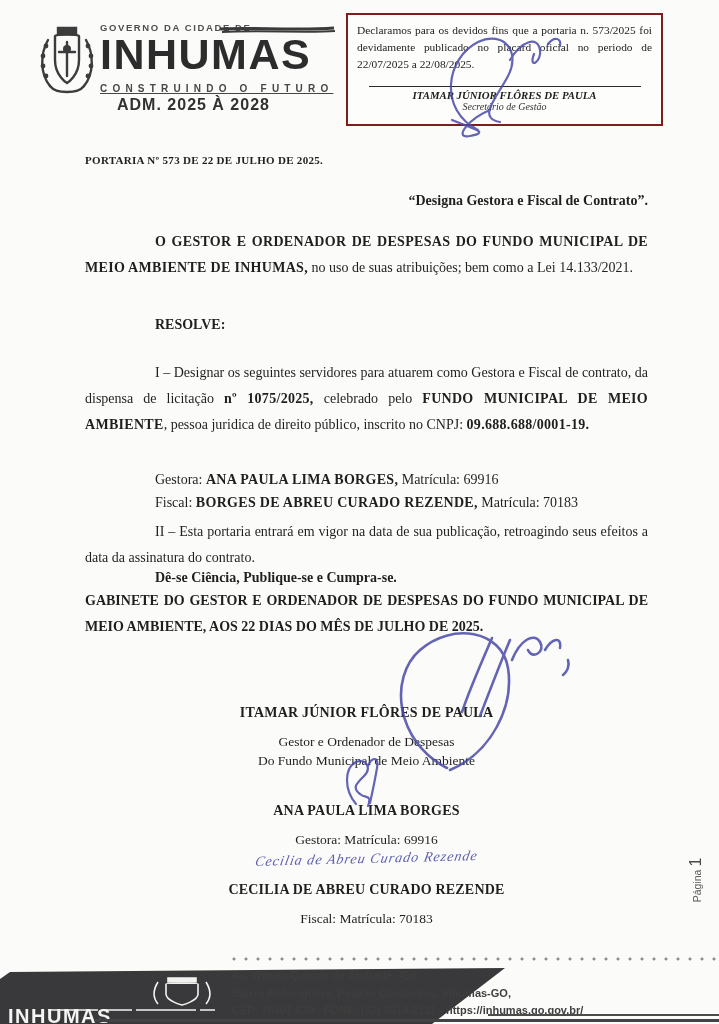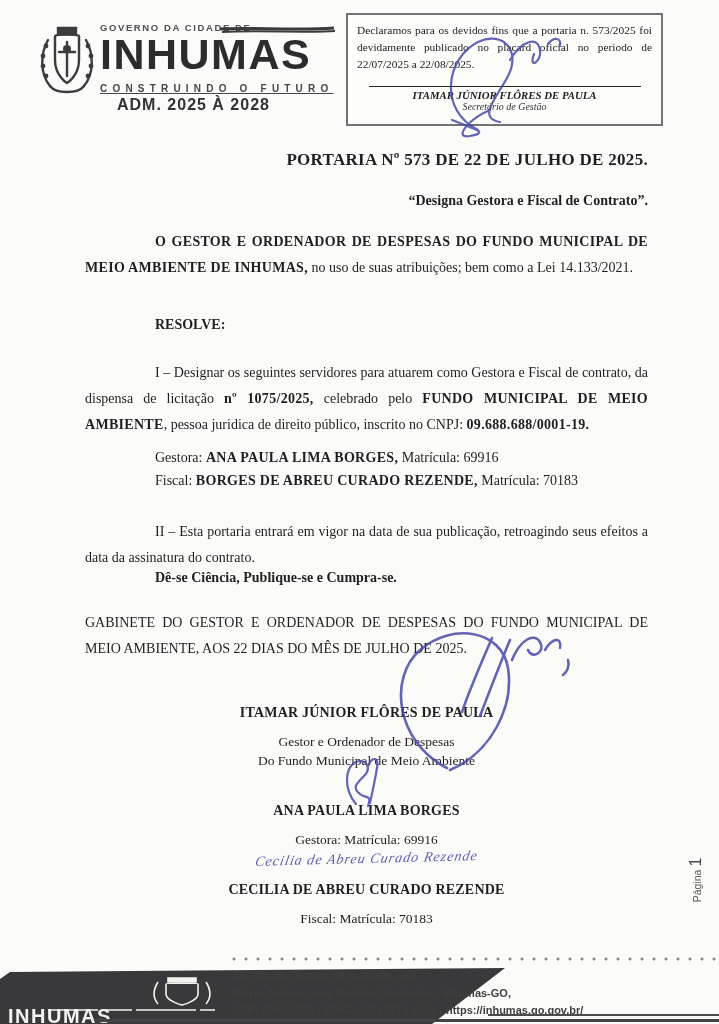--- a/index.html
+++ b/index.html
@@ -14,41 +14,41 @@
   
   .logo-crest{left:36px;top:22px;}
   .logo-text{left:100px;top:22px;width:240px;font-family:"Liberation Sans",sans-serif;}
   .logo-pretitle{font-size:9.5px;font-weight:bold;letter-spacing:1.6px;color:#4e4e4e;}
   .logo-scribble{position:absolute;left:118px;top:3px;}
   .logo-name{font-size:43px;line-height:40px;font-weight:800;letter-spacing:1.5px;color:#2c2c2c;margin-top:1px;}
   .logo-tagline{font-size:10px;font-weight:600;letter-spacing:5.2px;color:#474747;margin-top:9px;white-space:nowrap;text-decoration:underline;}
   .logo-term{font-size:16px;font-weight:bold;letter-spacing:1px;color:#323232;margin-top:2px;padding-left:17px;}
 
   
-  .stamp{left:346px;top:13px;width:295px;min-height:96px;border:2px solid #737373;padding:7px 9px 6px 9px;background:rgba(255,255,255,.55);}
+  .stamp{left:346px;top:13px;width:295px;min-height:96px;border:2px solid #7f1d1d;padding:7px 9px 6px 9px;background:rgba(255,255,255,.55);}
   .stamp-decl{font-size:11.4px;line-height:17px;text-align:justify;color:#222;}
   .stamp-sig-area{margin-top:13px;text-align:center;}
   .stamp-rule{width:272px;margin:0 auto 2px auto;border-top:1.5px solid #2a2a2a;}
   .stamp-name{font-size:10.8px;font-weight:bold;font-style:italic;color:#1d1d1d;}
   .stamp-role{font-size:10px;font-style:italic;color:#333;}
 
   
   .col{left:85px;width:563px;font-size:14px;line-height:26px;}
-  .doc-title{top:147px;text-align:right;font-weight:bold;font-size:17px;letter-spacing:.3px;}
+  .doc-title{top:147px;text-align:left;font-weight:bold;font-size:11px;letter-spacing:.3px;}
   .doc-subject{top:188px;text-align:right;font-weight:bold;}
   .para{text-align:justify;}
   .indent{text-indent:70px;}
   .lpad{padding-left:70px;box-sizing:border-box;}
   .p-preamble{top:215px;}
   .p-resolve{top:312px;font-weight:bold;}
   .p-item1{top:346px;}
-  .p-designees{top:446px;line-height:23px;}
+  .p-designees{top:468px;line-height:23px;}
   .p-item2{top:505px;}
   .p-closing{top:565px;font-weight:bold;}
-  .p-gabinete{top:596px;font-weight:normal;}
+  .p-gabinete{top:574px;font-weight:bold;}
 
   
   .sigblock{text-align:center;}
   .sig1{top:700px;}
   .sig2{top:798px;}
   .sig3{top:877px;}
   .sig-name{font-size:14px;font-weight:bold;letter-spacing:.2px;margin-bottom:6px;}
   .sig-role{font-size:13.5px;line-height:19px;}
   .handwriting{top:851px;left:85px;width:563px;text-align:center;
     font-style:italic;font-size:14px;color:#4343a6;

